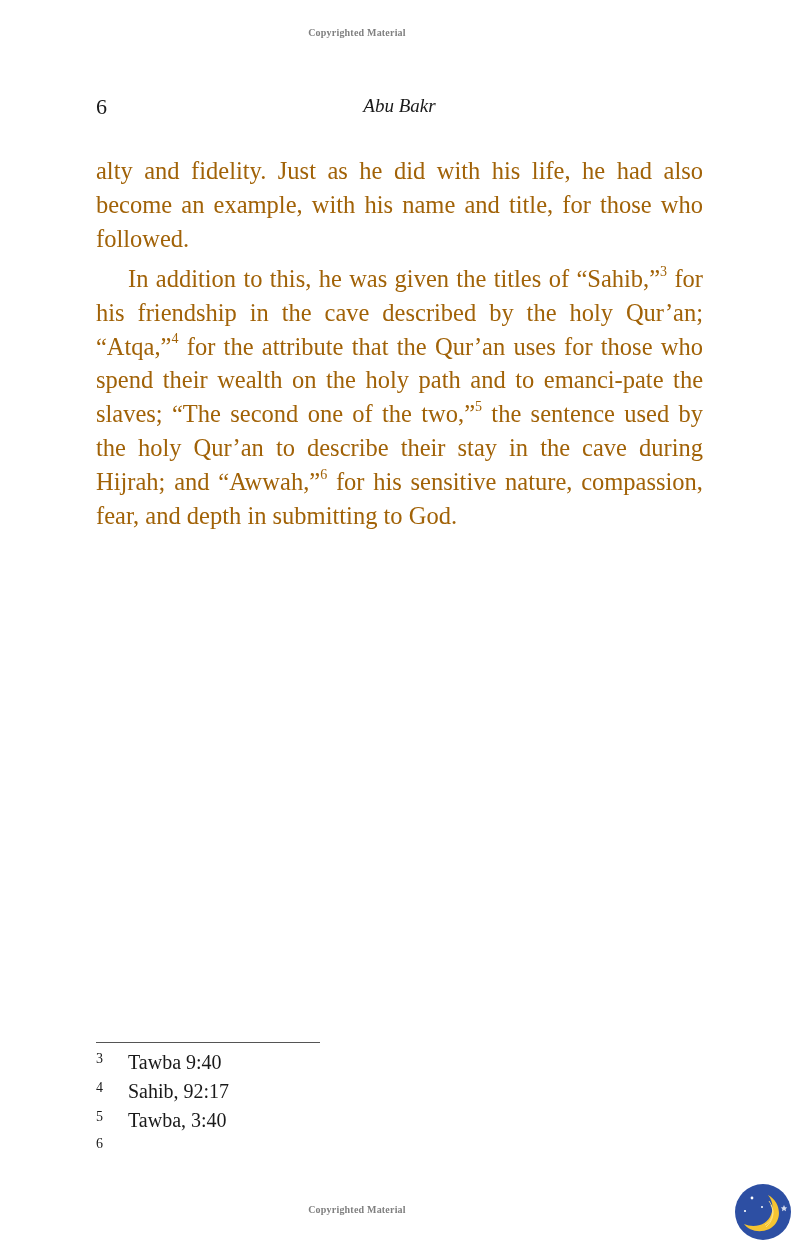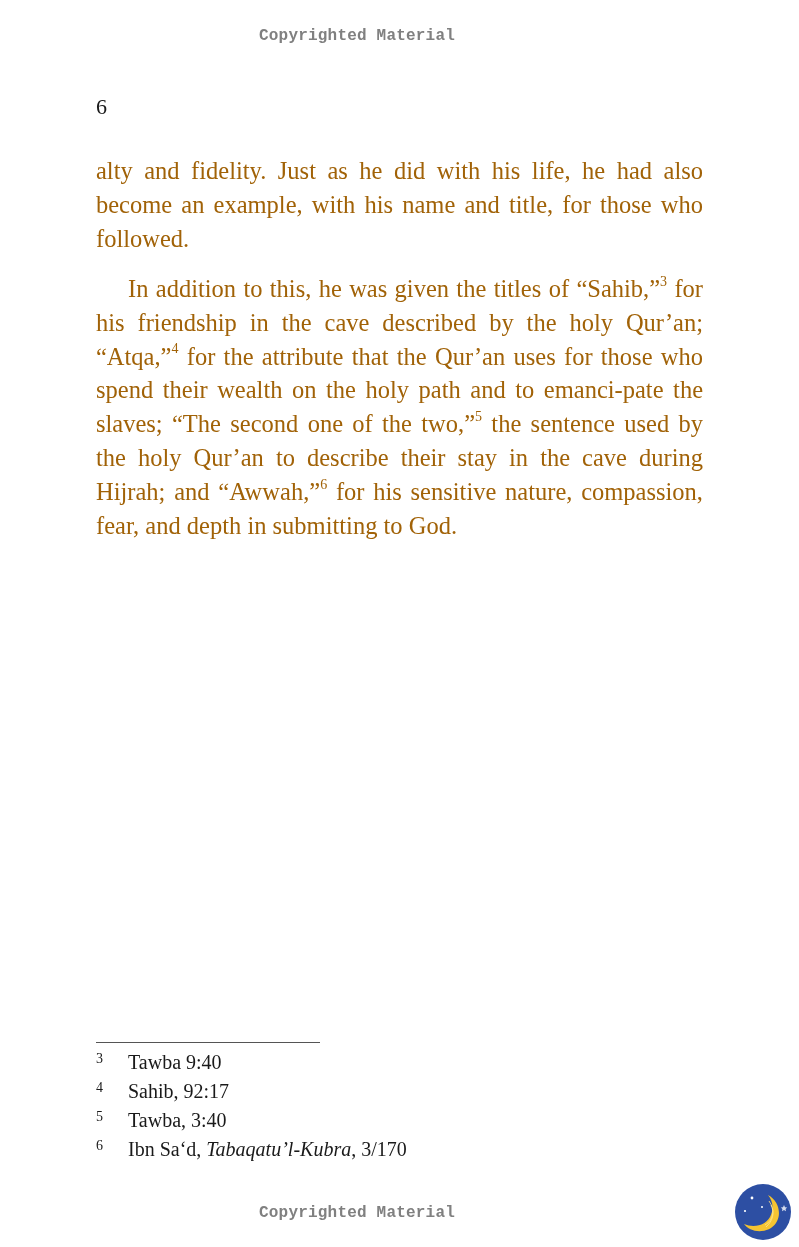--- a/index.html
+++ b/index.html
@@ -1,57 +1,58 @@
 <!DOCTYPE html>
 <html><head>
 <meta charset="utf-8">
 <style>
   html, body { margin: 0; padding: 0; background: #ffffff; }
   body { width: 799px; height: 1247px; position: relative; overflow: hidden; }
   .watermark {
     position: absolute; left: 0; width: 714px; text-align: center;
-    font-family: Liberation Mono, monospace; font-weight: bold;
-    font-size: 16px; color: #808080; letter-spacing: 0.2px;
+    font-family: Liberation Serif, serif; font-weight: bold;
+    font-size: 10px; color: #808080; letter-spacing: 0.2px;
   }
   .wm-top { top: 27px; }
   .wm-bottom { top: 1204px; }
   .header { position: absolute; top: 94px; left: 96px; width: 607px; height: 26px; }
   .page-number {
     position: absolute; left: 0; top: 0;
     font-family: "Liberation Serif", serif; font-size: 22px; color: #1a1a1a;
   }
   .running-title {
     position: absolute; left: 0; width: 607px; text-align: center; top: 1px;
     font-family: "Liberation Serif", serif; font-style: italic; font-size: 19px; color: #1a1a1a;
   }
   .body-text {
     position: absolute; left: 96px; top: 154px; width: 607px;
     font-family: "Liberation Serif", serif; font-size: 24.5px; line-height: 33.9px;
     color: #a16207; text-align: justify;
   }
   .body-text p { margin: 0; }
-  .body-text p.p2 { text-indent: 32px; margin-top: 16px; }
+  .body-text p.p2 { text-indent: 32px; margin-top: 6px; }
   sup { font-size: 14px; line-height: 0; vertical-align: super; position: relative; top: -2px; }
   .fn-rule { position: absolute; left: 96px; top: 1042px; width: 224px; height: 0; border-top: 1px solid #555; }
   .footnotes {
     position: absolute; left: 96px; top: 1049px; width: 600px;
     font-family: "Liberation Serif", serif; font-size: 20px; line-height: 27px; color: #1a1a1a;
   }
   .fn { display: flex; align-items: baseline; }
   .fn-num { width: 32px; font-size: 14px; position: relative; top: -6px; }
   .fn-text i { font-style: italic; }
   .moon-badge { position: absolute; left: 735px; top: 1184px; width: 56px; height: 56px; }
 </style>
 </head>
 <body>
 
 <div class="watermark wm-top">Copyrighted Material</div>
 
 <div class="header">
   <span class="page-number">6</span>
+  <span class="running-title">Abu Bakr</span>
 </div>
 
 <div class="body-text">
   <p>alty and fidelity. Just as he did with his life, he had also become an example, with his name and title, for those who followed.</p>
   <p class="p2"><span>In addition to this, he was given the titles of “Sahib,”</span><sup>3</sup><span> for his friendship in the cave described by the holy Qur’an; “Atqa,”</span><sup>4</sup><span> for the attribute that the Qur’an uses for those who spend their wealth on the holy path and to emanci-pate the slaves; “The second one of the two,”</span><sup>5</sup><span> the sentence used by the holy Qur’an to describe their stay in the cave during Hijrah; and “Awwah,”</span><sup>6</sup><span> for his sensitive nature, compassion, fear, and depth in submitting to God.</span></p>
 </div>
 
 <div class="fn-rule"></div>
 
 <div class="footnotes">
@@ -62,21 +63,20 @@
   <div class="fn">
     <span class="fn-num">4</span>
     <span class="fn-text">Sahib, 92:17</span>
   </div>
   <div class="fn">
     <span class="fn-num">5</span>
     <span class="fn-text">Tawba, 3:40</span>
   </div>
   <div class="fn">
     <span class="fn-num">6</span>
-    <span class="fn-text"><span>Ibn Sa‘d, </span><i>Tabaqatu’l-Kubra</i><span>, 3/170</span></span>
   </div>
 </div>
 
 <div class="watermark wm-bottom">Copyrighted Material</div>
 
 <div class="moon-badge">
   <svg width="56" height="56" viewBox="0 0 56 56">
     <circle cx="28" cy="28" r="28" fill="#2d4fa3"></circle>
     <path d="M33 11 C46 18 48 36 36 44 C26 50 14 47 9 40 C18 44 30 42 35 33 C39 25 38 17 33 11 Z" fill="#f5c431"></path>
     <path d="M34 17 C40 25 39 36 30 41" stroke="#ffe68a" stroke-width="0.8" fill="none"></path>

